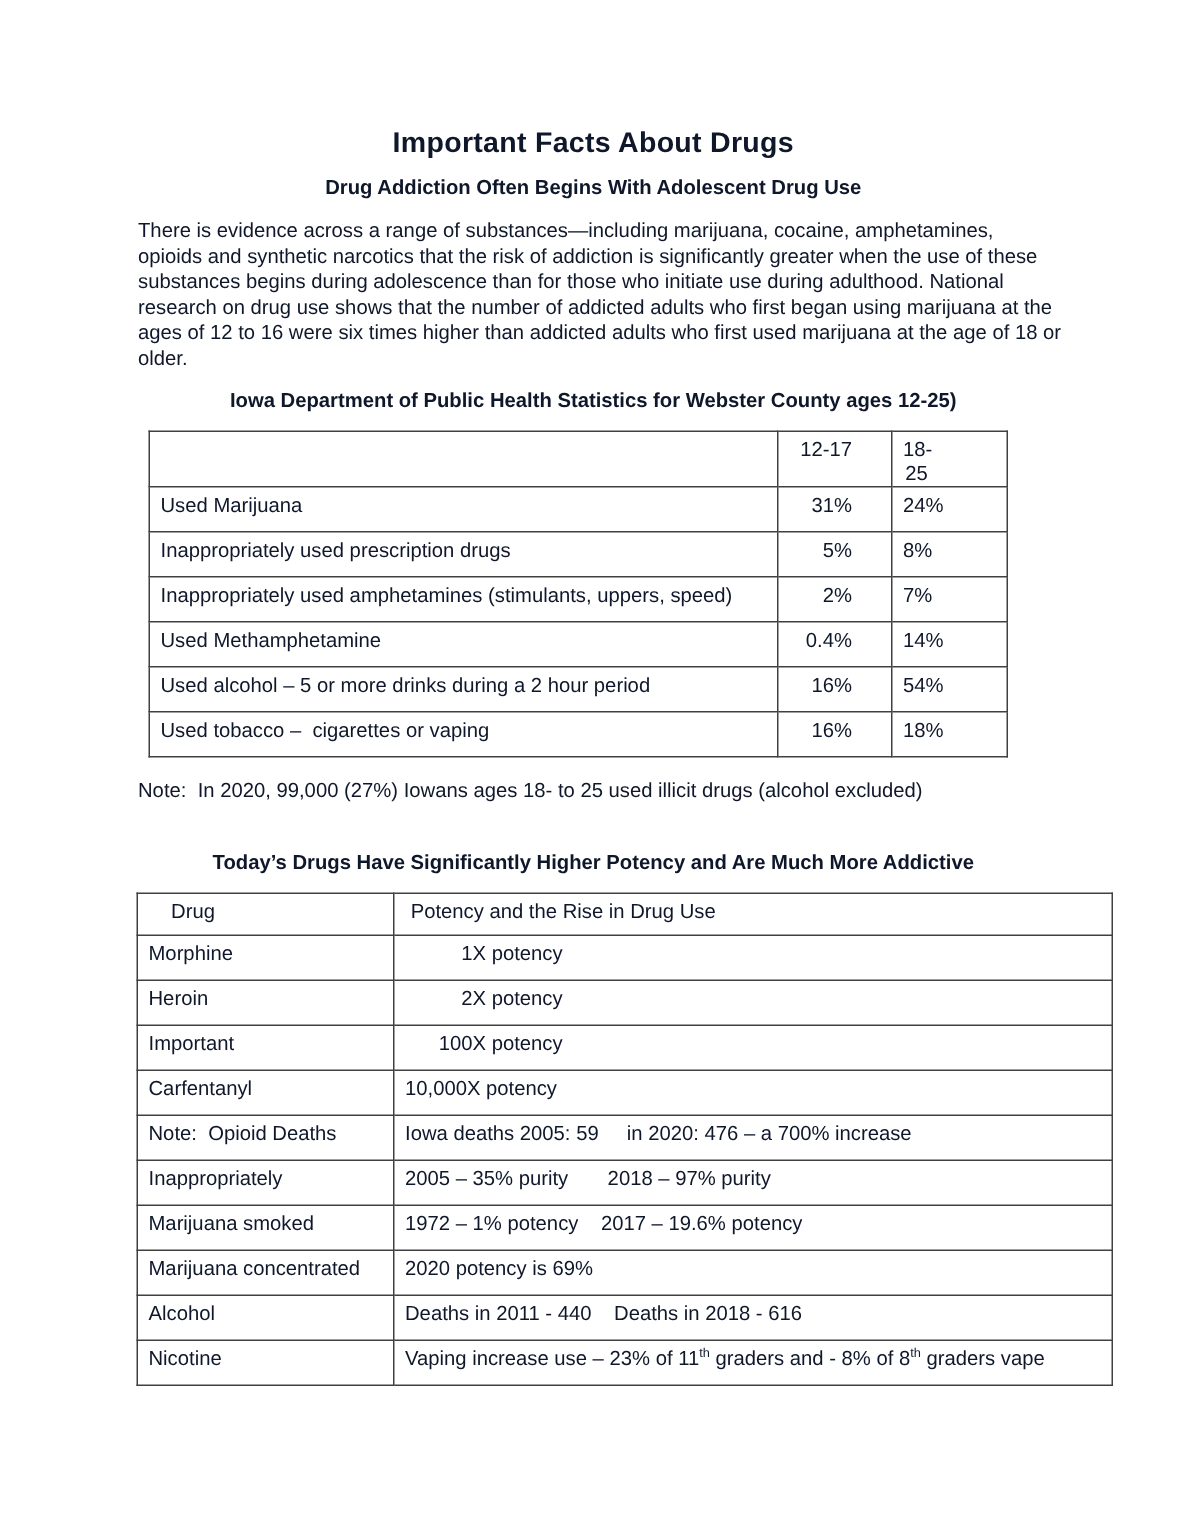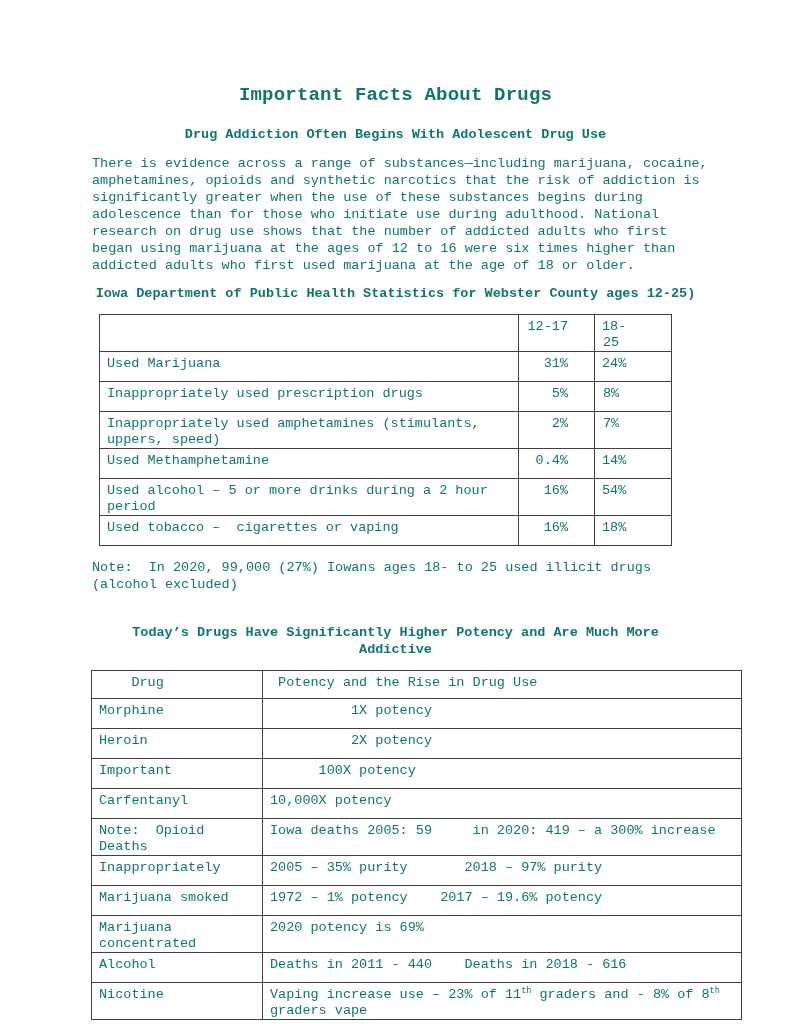--- a/index.html
+++ b/index.html
@@ -1,31 +1,31 @@
 <!DOCTYPE html>
 <html><head>
 <meta charset="utf-8">
 <style>
   * { margin:0; padding:0; box-sizing:border-box; }
   html,body { background:#ffffff; }
   .page {
     position:relative;
     width:791px; height:1024px;
     background:#ffffff;
-    font-family:Liberation Mono, monospace;
-    color:#0f766e;
+    font-family:Liberation Sans, sans-serif;
+    color:#0f172a;
     padding:84px 0 0 92px;
     overflow:hidden;
   }
   .title {
     font-size:19px; line-height:23px; font-weight:bold;
     text-align:center; width:607px; letter-spacing:0.2px;
   }
   .subtitle {
-    margin-top:19px;
+    margin-top:9px;
     font-size:13.5px; line-height:17px; font-weight:bold;
     text-align:center; width:607px;
   }
   .para {
     margin-top:12px;
     font-size:13.5px; line-height:17px;
     width:616px;
   }
   .sec-heading {
     font-size:13.5px; line-height:17px; font-weight:bold;
@@ -142,21 +142,21 @@
     <tr>
       <td>Important</td>
       <td>      100X potency</td>
     </tr>
     <tr>
       <td>Carfentanyl</td>
       <td>10,000X potency</td>
     </tr>
     <tr>
       <td>Note:  Opioid Deaths</td>
-      <td>Iowa deaths 2005: 59     in 2020: 419 – a 300% increase</td>
+      <td>Iowa deaths 2005: 59     in 2020: 476 – a 700% increase</td>
     </tr>
     <tr>
       <td>Inappropriately</td>
       <td>2005 – 35% purity       2018 – 97% purity</td>
     </tr>
     <tr>
       <td>Marijuana smoked</td>
       <td>1972 – 1% potency    2017 – 19.6% potency</td>
     </tr>
     <tr>

